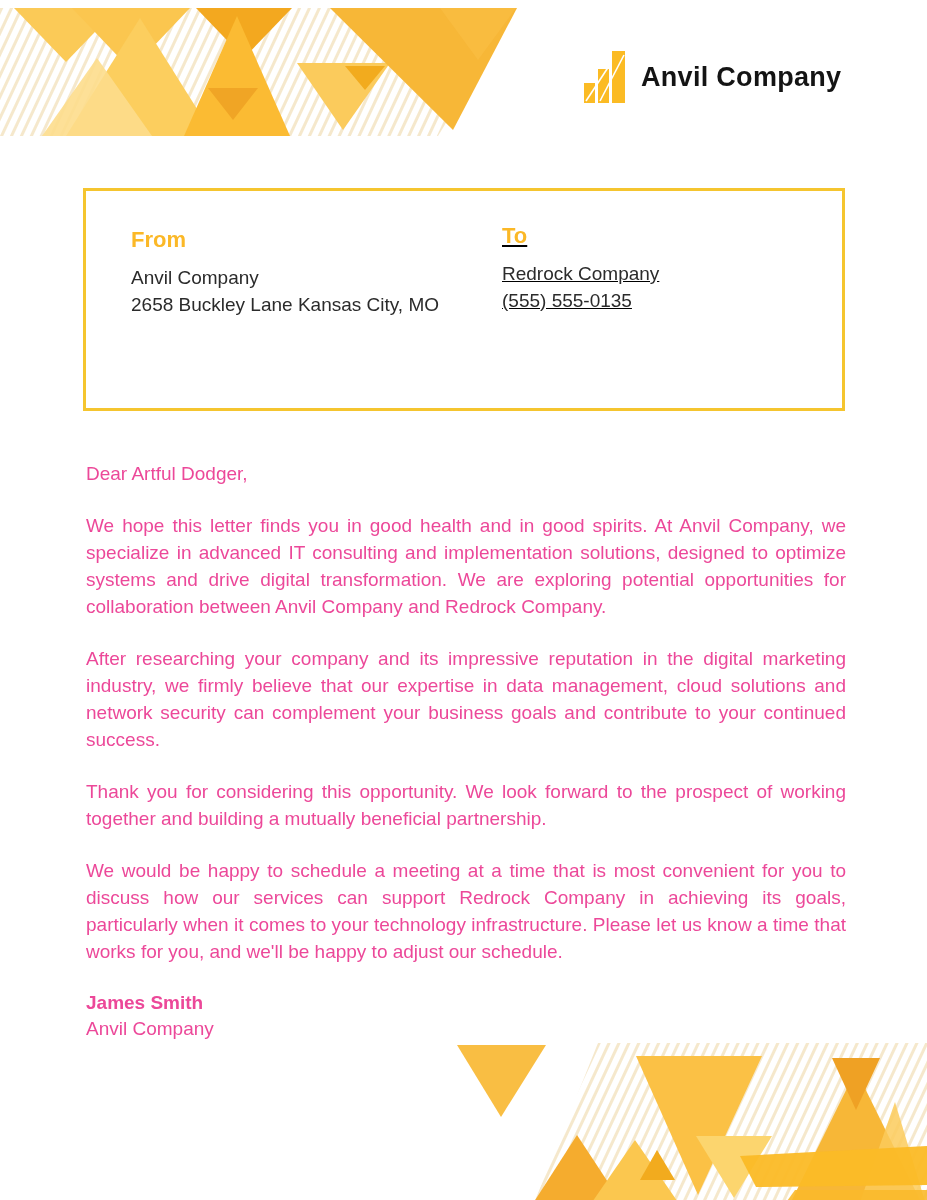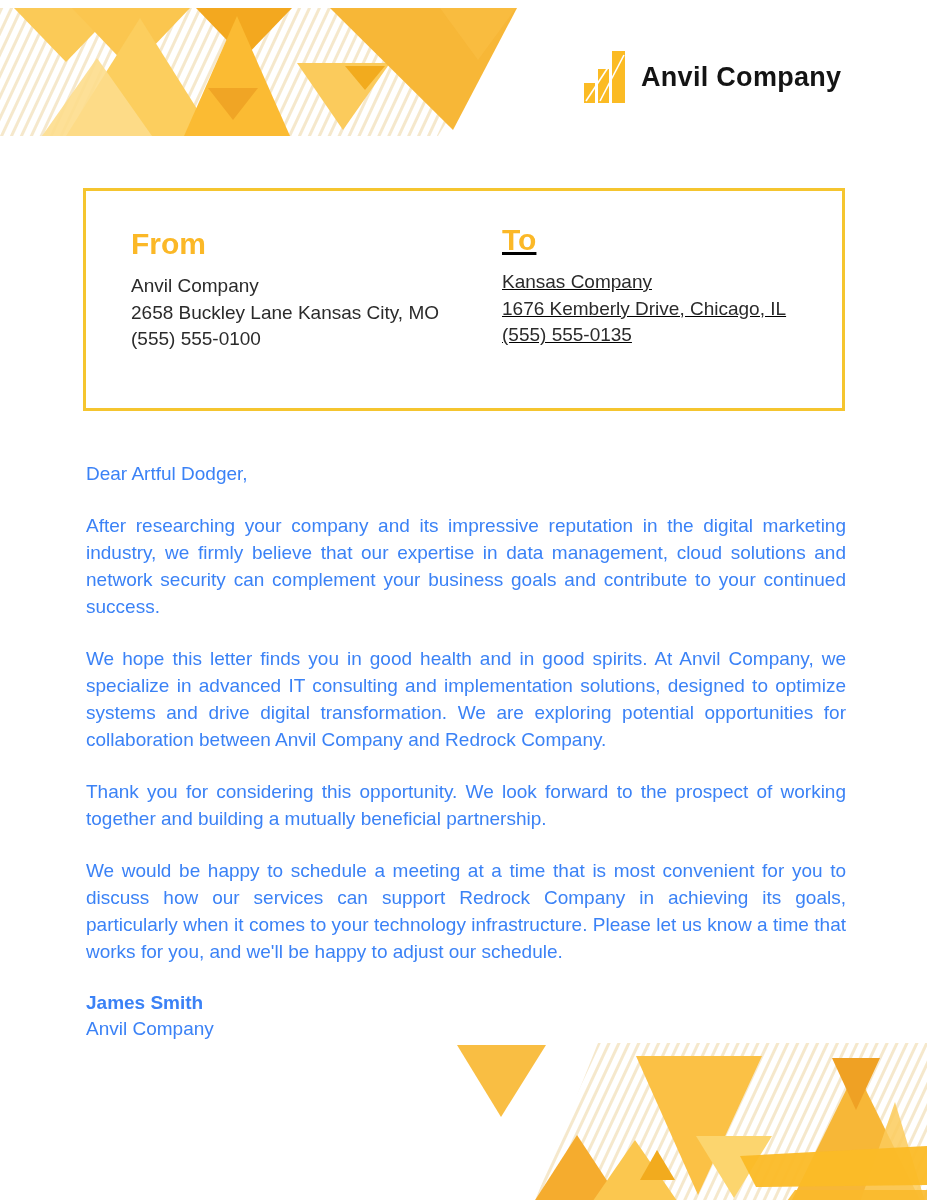--- a/index.html
+++ b/index.html
@@ -40,38 +40,38 @@
     width: 762px;
     height: 223px;
     border: 3px solid #F5C52F;
     background: #ffffff;
     display: flex;
     padding: 38px 0 0 45px;
   }
   .addr-col-from { width: 371px; }
   .addr-col-to { margin-top: -4px; text-decoration: underline; }
   .addr-label {
-    font-size: 30px;
+    font-size: 22px;
     font-weight: 700;
     color: #FBB827;
     line-height: 1;
     margin-bottom: 14px;
   }
   .addr-line {
     font-size: 19px;
     color: #2b2b2b;
     line-height: 26.5px;
   }
   
   .letter-body {
     position: absolute;
     left: 86px;
     top: 452px;
     width: 760px;
-    color: #3b82f6;
+    color: #ec4899;
     font-size: 19px;
     line-height: 27px;
   }
   .salutation { margin-bottom: 25px; }
   .para { text-align: justify; margin-bottom: 25px; }
   .closing { margin-bottom: 24px; }
   .sig-name { font-weight: 700; line-height: 26px; margin-top: 2px; }
   .sig-line { line-height: 26px; }
   
   .footer-decor { position: absolute; right: 0; bottom: 0; }
@@ -110,34 +110,32 @@
       <line x1="16" y1="50" x2="40" y2="4" stroke="#ffffff" stroke-width="1.6"></line>
     </svg>
     <div class="brand-name">Anvil Company</div>
   </div>
 
   <div class="address-box">
     <div class="addr-col-from">
       <div class="addr-label">From</div>
       <div class="addr-line">Anvil Company</div>
       <div class="addr-line">2658 Buckley Lane Kansas City, MO</div>
-      <div class="addr-line">(555) 555-0100</div>
     </div>
     <div class="addr-col-to">
       <div class="addr-label">To</div>
-      <div class="addr-line">Kansas Company</div>
-      <div class="addr-line">1676 Kemberly Drive, Chicago, IL</div>
+      <div class="addr-line">Redrock Company</div>
       <div class="addr-line">(555) 555-0135</div>
     </div>
   </div>
 
   <div class="letter-body">
     <div class="salutation">Dear Artful Dodger,</div>
+    <div class="para">We hope this letter finds you in good health and in good spirits. At Anvil Company, we specialize in advanced IT consulting and implementation solutions, designed to optimize systems and drive digital transformation. We are exploring potential opportunities for collaboration between Anvil Company and Redrock Company.</div>
     <div class="para">After researching your company and its impressive reputation in the digital marketing industry, we firmly believe that our expertise in data management, cloud solutions and network security can complement your business goals and contribute to your continued success.</div>
-    <div class="para">We hope this letter finds you in good health and in good spirits. At Anvil Company, we specialize in advanced IT consulting and implementation solutions, designed to optimize systems and drive digital transformation. We are exploring potential opportunities for collaboration between Anvil Company and Redrock Company.</div>
     <div class="para">Thank you for considering this opportunity. We look forward to the prospect of working together and building a mutually beneficial partnership.</div>
     <div class="para">We would be happy to schedule a meeting at a time that is most convenient for you to discuss how our services can support Redrock Company in achieving its goals, particularly when it comes to your technology infrastructure. Please let us know a time that works for you, and we'll be happy to adjust our schedule.</div>
     <div class="sig-name">James Smith</div>
     <div class="sig-line">Anvil Company</div>
   </div>
 
   <svg class="footer-decor" width="487" height="168" viewBox="0 0 487 168" aria-hidden="true">
     <polygon points="158,3 487,3 487,168 92,168" fill="url(#stripes)"></polygon>
     <polygon points="17,5 106,5 61,77" fill="#F9BE43"></polygon>
     <polygon points="137,95 90,168 185,168" fill="#F5AC2E"></polygon>

